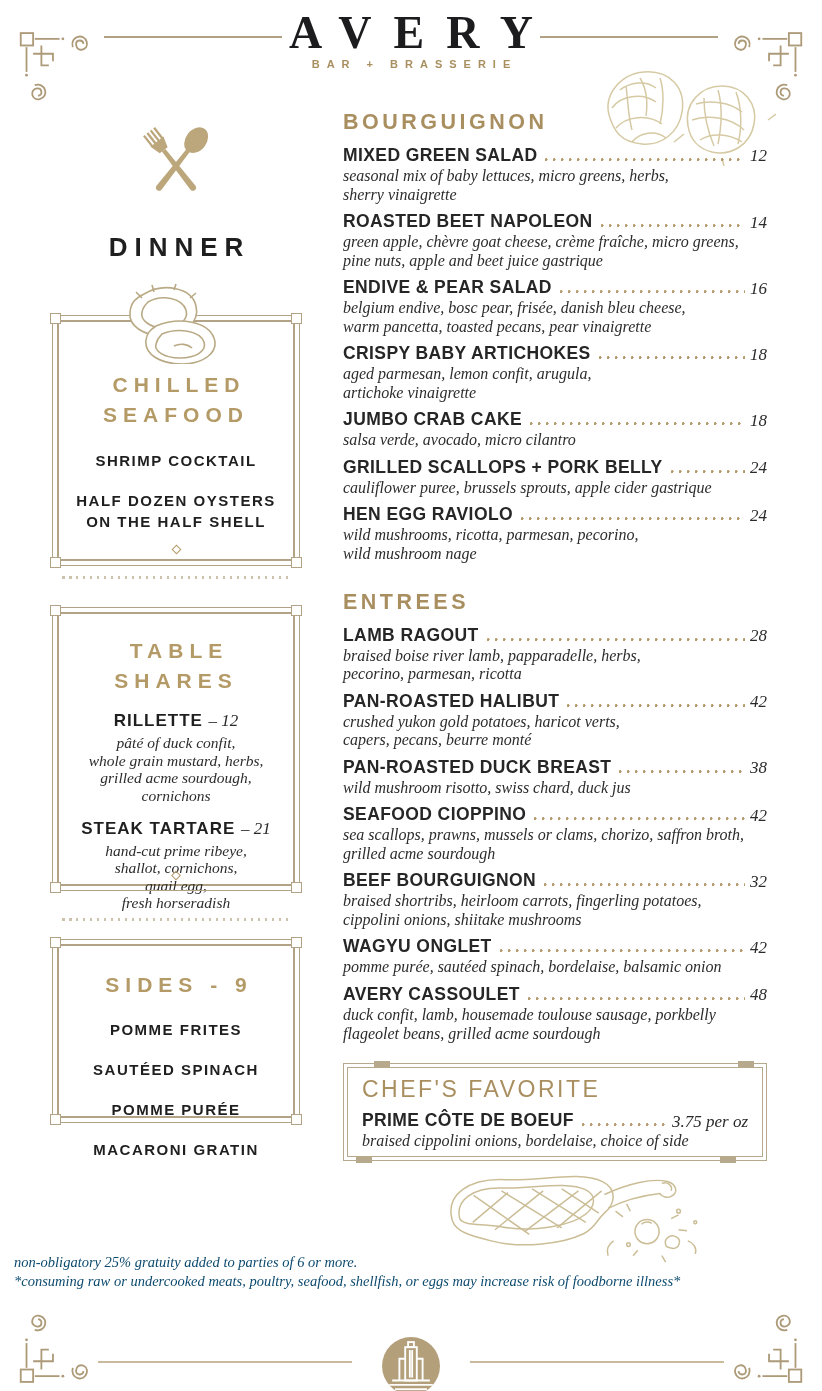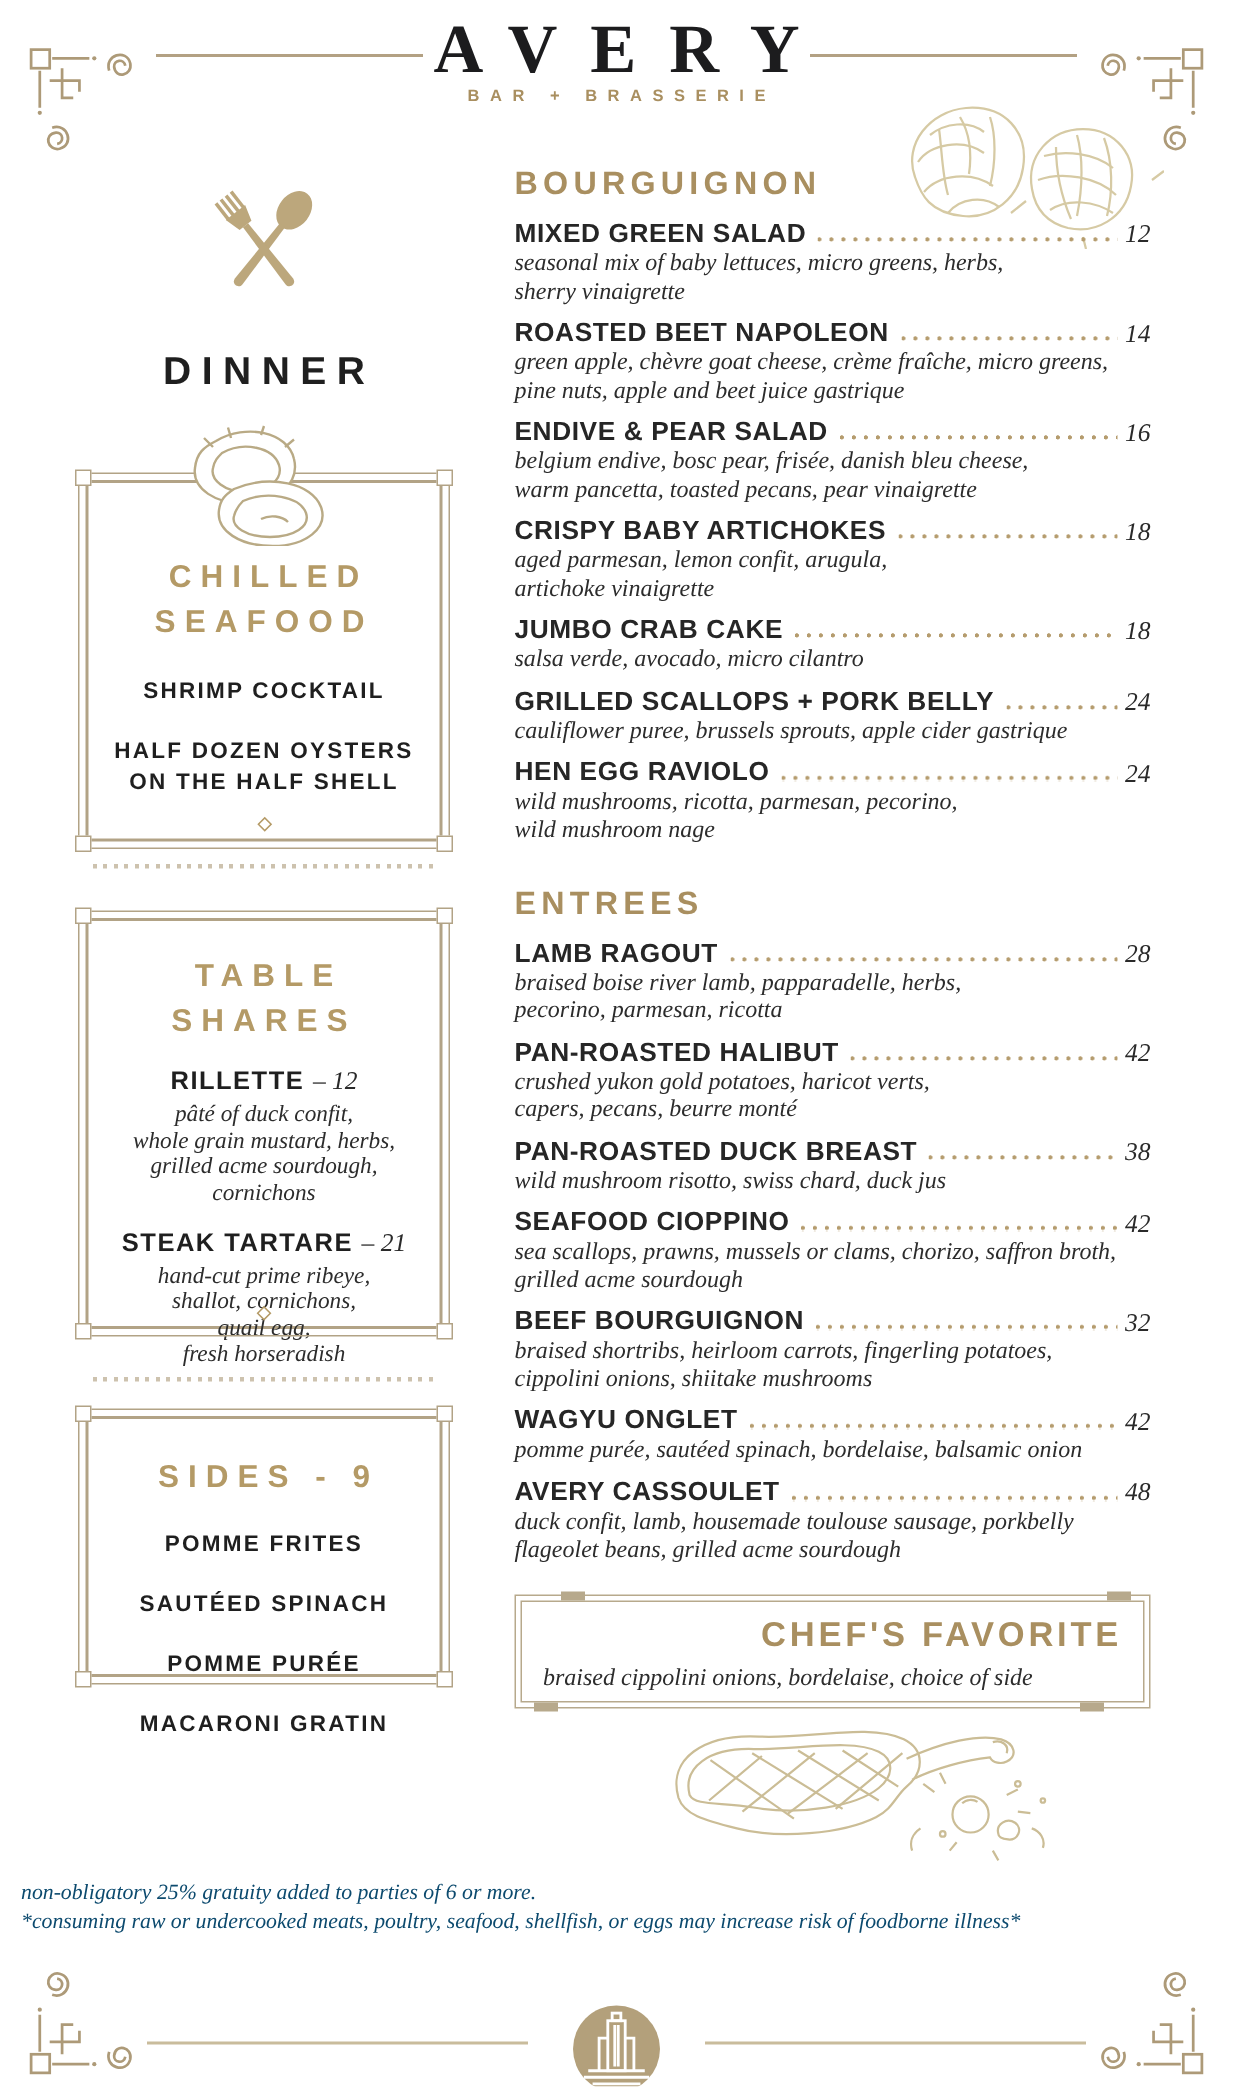--- a/index.html
+++ b/index.html
@@ -67,21 +67,21 @@
   .mdesc { font-family:"Liberation Serif", serif; font-style:italic; font-size:16px; color:#2c2c2c;
     line-height:1.16; white-space:pre-line; margin:1px 0 7px; }
 
   .artichoke-illo { position:absolute; left:596px; top:56px; width:180px; height:110px; }
 
   .chef-box { position:relative; margin-top:20px; border:1px solid #b7a98c; padding:12px 18px 9px; }
   .chef-box::before { content:""; position:absolute; inset:3px; border:1px solid #b7a98c; pointer-events:none; }
   .chef-cap { position:absolute; height:6px; background:#b7a98c; }
   .cap1 { width:16px; left:30px; top:-3px; } .cap2 { width:16px; right:12px; top:-3px; }
   .cap3 { width:16px; left:12px; bottom:-3px; } .cap4 { width:16px; right:30px; bottom:-3px; }
-  .chef-title { font-size:23px; font-weight:700; letter-spacing:2.5px; color:#a98f60; margin-bottom:7px;text-align:right; }
+  .chef-title { font-size:23px; font-weight:400; letter-spacing:2.5px; color:#a98f60; margin-bottom:7px; }
 
   .steak-illo { display:block; margin:2px 0 0 78px; width:300px; height:102px; }
 
   
   .footer { position:absolute; left:14px; top:1253px; width:100%; text-align:left;
     font-family:"Liberation Serif", serif; font-style:italic; font-size:14.5px; color:#0c4a6e; line-height:1.32; }
   .logo-circle { position:absolute; left:382px; top:1337px; width:58px; height:58px; border-radius:50%; background:#b3a07b; }
   .logo-circle svg { position:absolute; inset:0; }
 </style>
 </head>
@@ -369,20 +369,25 @@
 flageolet beans, grilled acme sourdough</div>
     </div>
 
     <div class="chef-box">
       <div class="chef-cap cap1"></div>
       <div class="chef-cap cap2"></div>
       <div class="chef-cap cap3"></div>
       <div class="chef-cap cap4"></div>
       <h2 class="chef-title">CHEF'S FAVORITE</h2>
       <div class="mitem">
+        <div class="mrow">
+            <span class="mname">PRIME CÔTE DE BOEUF</span>
+            <span class="leader"></span>
+            <span class="mprice">3.75 per oz</span>
+          </div>
         <div class="mdesc" style="margin-bottom:0">braised cippolini onions, bordelaise, choice of side</div>
       </div>
     </div>
 
     <svg class="steak-illo" viewBox="0 0 300 110">
       <g fill="none" stroke="#cbbd96" stroke-width="1.6">
         <path d="M22,62 c-8,-28 18,-46 58,-44 c34,2 80,-10 104,2 c16,8 14,24 2,34 c-8,7 -10,16 -22,22 c-24,12 -70,16 -100,8 C40,78 26,74 22,62 z"></path>
         <path d="M30,60 c-5,-20 14,-34 46,-33 c30,1 70,-8 90,2 c12,6 10,18 0,26 c-16,13 -56,20 -90,14 C52,65 34,68 30,60 z"></path>
         <path d="M45,35 l60,42 M75,30 l65,40 M108,28 l58,36 M140,28 l40,26 M135,70 l48,-40 M100,74 l58,-44 M68,72 l52,-42 M44,64 l38,-32"></path>
         <path d="M186,34 c26,-12 52,-18 68,-14 c10,3 12,12 4,16 c-4,2 -10,1 -12,-3 c-18,2 -40,8 -56,16"></path>

